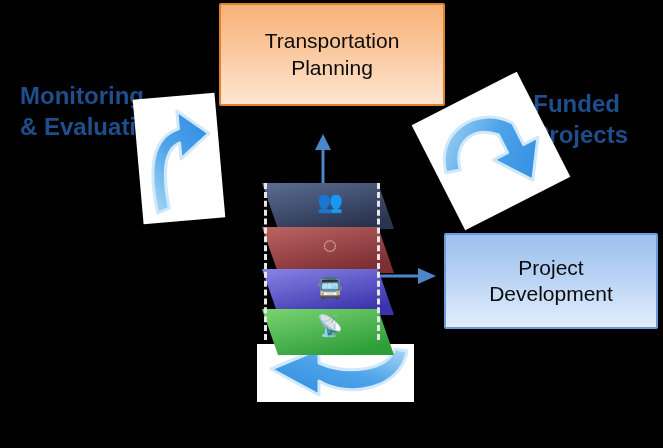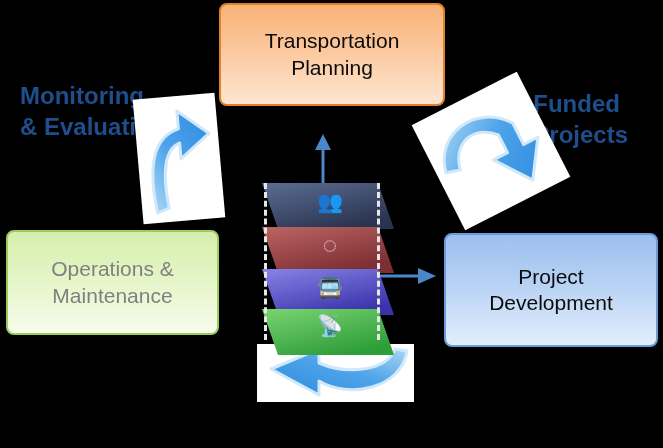--- a/index.html
+++ b/index.html
@@ -13,21 +13,21 @@
     height: 448px;
     background: #000000;
     overflow: hidden;
     font-family: "Liberation Sans", sans-serif;
   }
 
   
   .box {
     position: absolute;
     box-sizing: border-box;
-    border-radius: 8px;
+    border-radius: 2px;
     display: flex;
     align-items: center;
     justify-content: center;
     text-align: center;
     line-height: 1.24;
   }
   .box .box-label { display: block; white-space: pre-line; }
 
   #box-planning {
     left: 219px; top: 3px; width: 226px; height: 103px;
@@ -37,21 +37,21 @@
     font-size: 21px;
   }
   #box-operations {
     left: 6px; top: 230px; width: 213px; height: 105px;
     border: 2px solid #9CCD5C;
     background: linear-gradient(180deg, #D6EFAC 0%, #E4F5C6 45%, #F7FCEC 100%);
     color: #808080;
     font-size: 21px;
   }
   #box-development {
-    left: 444px; top: 233px; width: 214px; height: 114px;
+    left: 444px; top: 233px; width: 214px; height: 96px;
     border: 2px solid #6B9BD8;
     background: linear-gradient(180deg, #9CC0EE 0%, #B8D2F4 45%, #E3EEFC 100%);
     color: #0B0B0B;
     font-size: 21px;
   }
 
   
   .blue-label {
     position: absolute;
     color: #1F4E8C;
@@ -104,24 +104,20 @@
 </head>
 <body>
 
 <div id="canvas">
 
   <div class="box" id="box-planning">
     <span class="box-label">Transportation
 Planning</span>
   </div>
 
-  <div class="box" id="box-operations">
-    <span class="box-label">Operations &amp;
-Maintenance</span>
-  </div>
 
   <div class="box" id="box-development">
     <span class="box-label">Project
 Development</span>
   </div>
 
   <div class="blue-label" id="label-monitoring">Monitoring
 &amp; Evaluation</div>
   <div class="blue-label" id="label-funded">Funded
 Projects</div>

